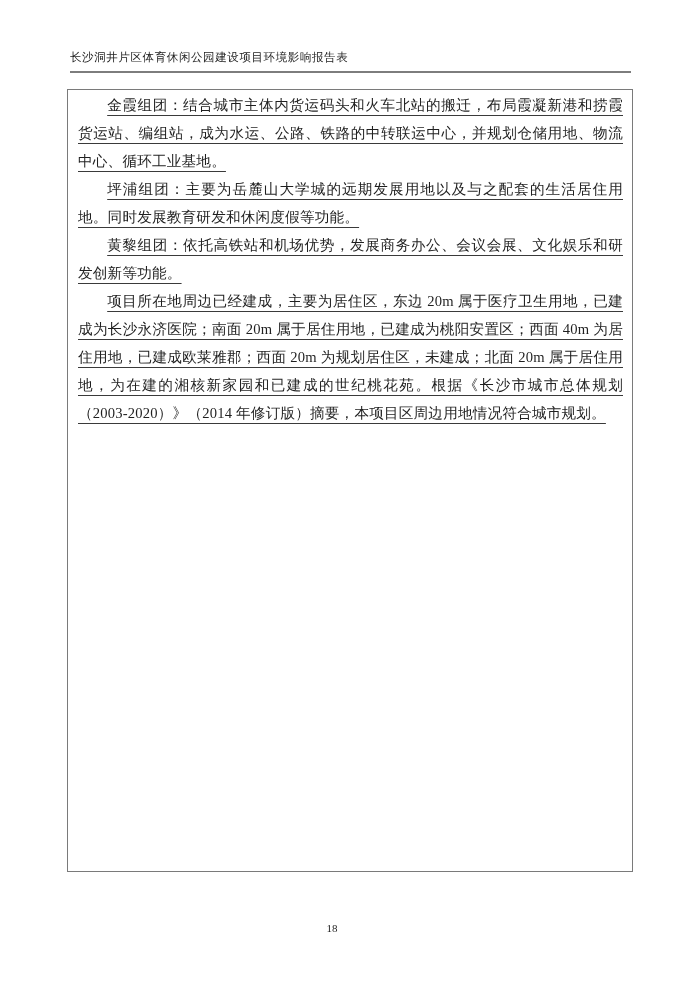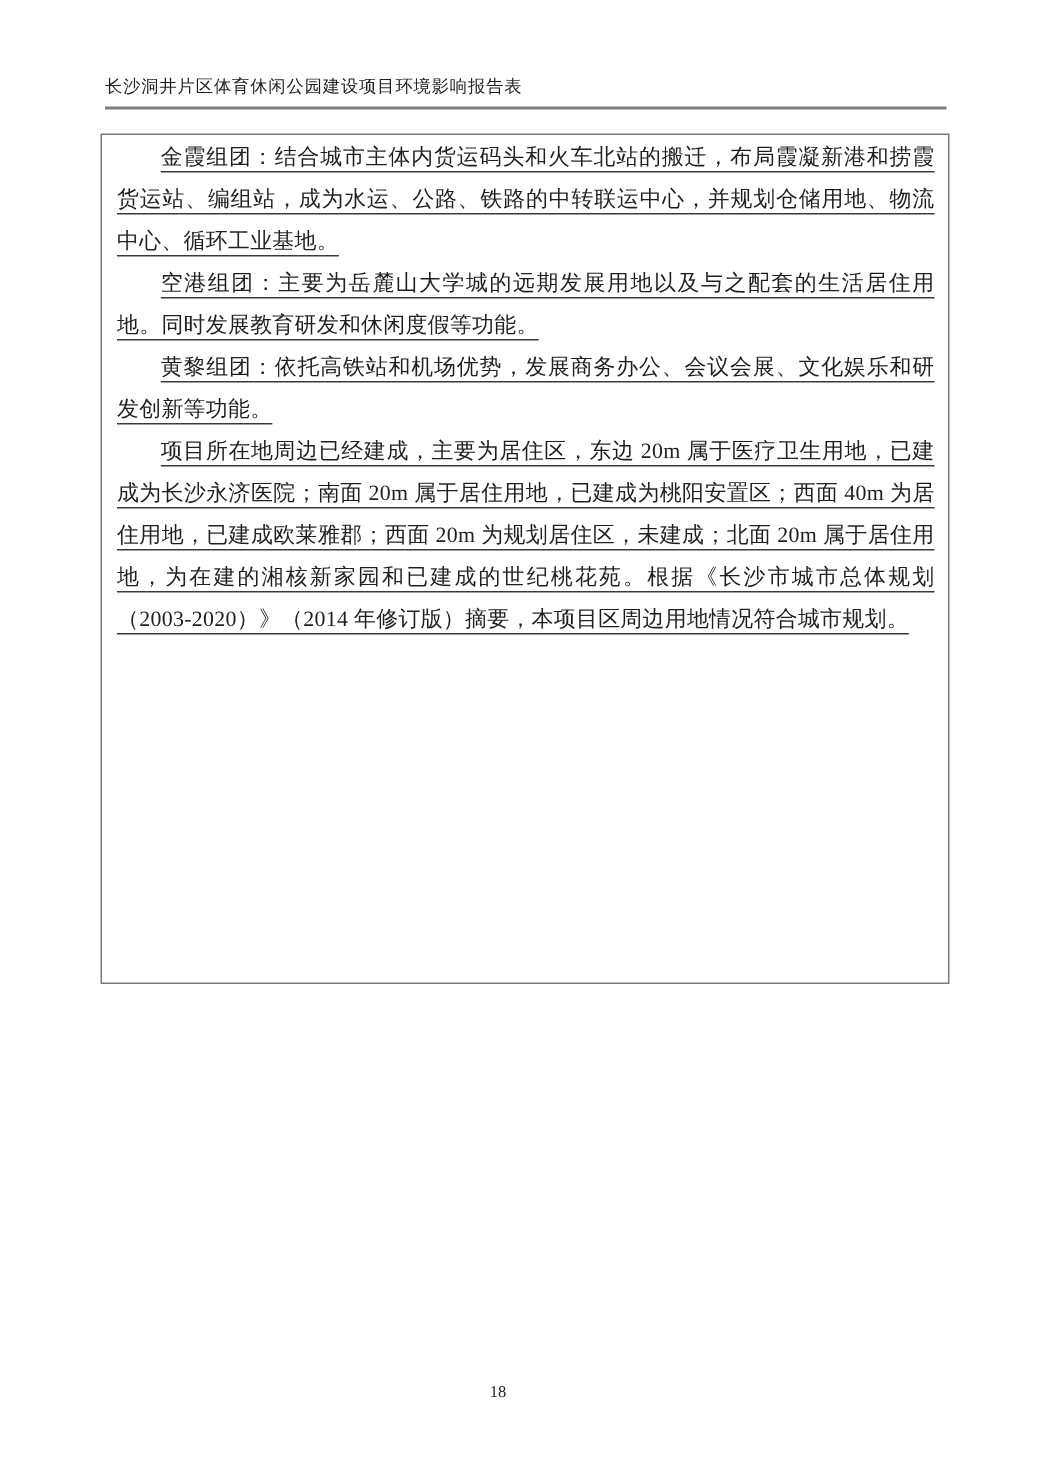--- a/index.html
+++ b/index.html
@@ -34,21 +34,21 @@
     left: 70px;
     width: 561px;
     height: 2px;
     background: var(--rule-color, #7d7d7d);
   }
   .content-box {
     position: absolute;
     left: 67px;
     top: 89px;
     width: 566px;
-    height: 567px;
+    height: 783px;
     box-sizing: border-box;
     border: 1.5px solid var(--border-color, #7a7a7a);
     padding: 1px 9px 0 10px;
     overflow: hidden;
   }
   .para {
     margin: 0;
     font-size: 14.6px;
     line-height: 28px;
     letter-spacing: 0.2px;
@@ -77,21 +77,21 @@
 <div class="page">
 
   <div class="page-header">
     <span class="header-title">长沙洞井片区体育休闲公园建设项目环境影响报告表</span>
   </div>
 
   <div class="header-rule"></div>
 
   <div class="content-box">
     <p class="para">金霞组团：结合城市主体内货运码头和火车北站的搬迁，布局霞凝新港和捞霞货运站、编组站，成为水运、公路、铁路的中转联运中心，并规划仓储用地、物流中心、循环工业基地。</p>
-    <p class="para">空港组团：主要为岳麓山大学城的远期发展用地以及与之配套的生活居住用地。同时发展教育研发和休闲度假等功能。</p>
+    <p class="para">坪浦组团：主要为岳麓山大学城的远期发展用地以及与之配套的生活居住用地。同时发展教育研发和休闲度假等功能。</p>
     <p class="para">黄黎组团：依托高铁站和机场优势，发展商务办公、会议会展、文化娱乐和研发创新等功能。</p>
     <p class="para">项目所在地周边已经建成，主要为居住区，东边 20m 属于医疗卫生用地，已建成为长沙永济医院；南面 20m 属于居住用地，已建成为桃阳安置区；西面 40m 为居住用地，已建成欧莱雅郡；西面 20m 为规划居住区，未建成；北面 20m 属于居住用地，为在建的湘核新家园和已建成的世纪桃花苑。根据《长沙市城市总体规划（2003-2020）》（2014 年修订版）摘要，本项目区周边用地情况符合城市规划。</p>
   </div>
 
   <div class="page-footer">
     <span>18</span>
   </div>
 
 </div>
 

